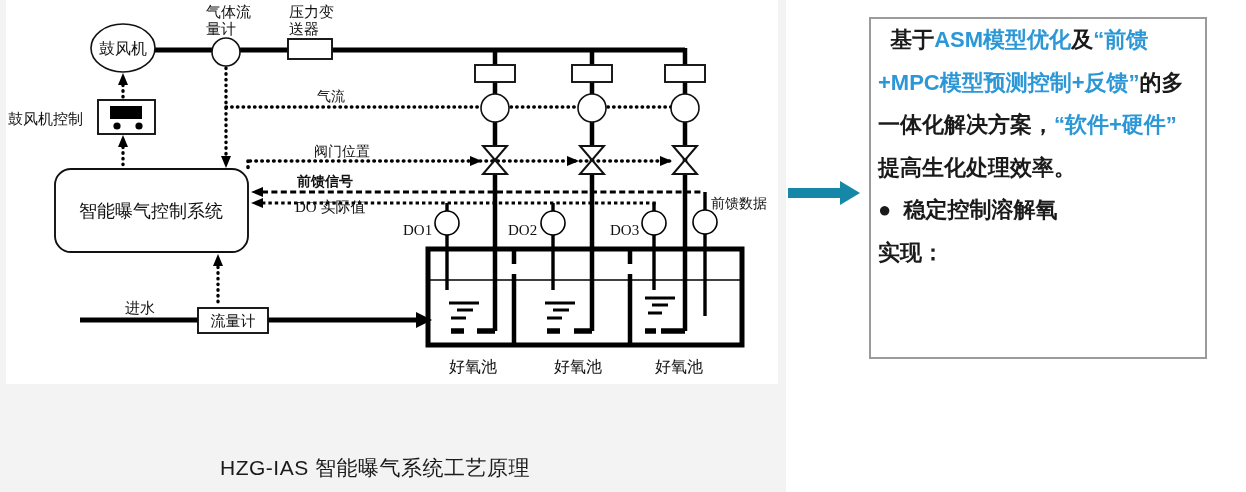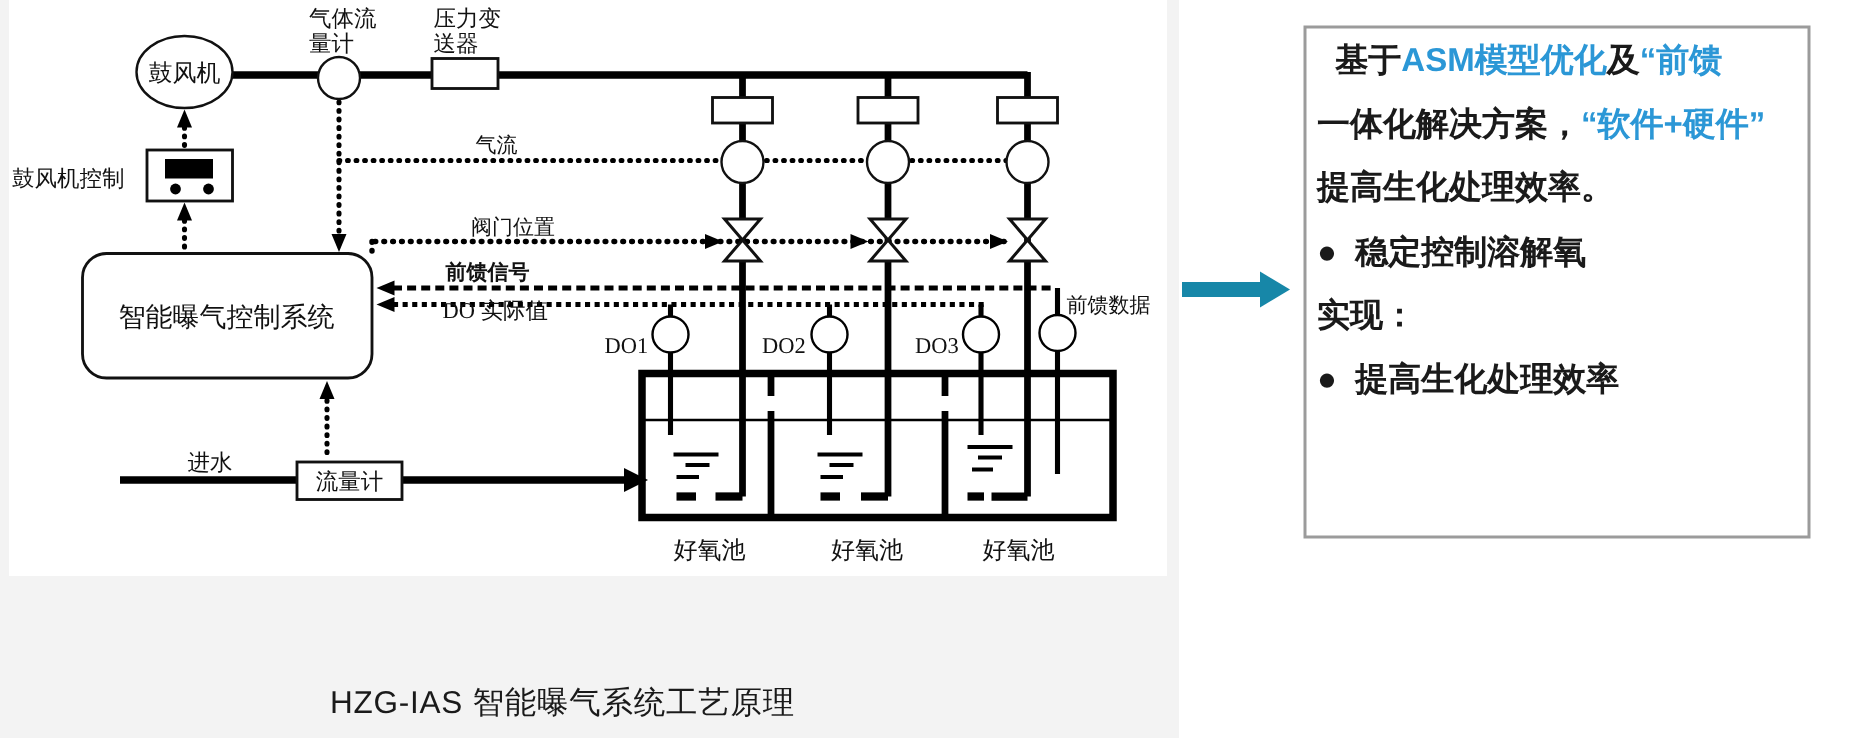--- a/index.html
+++ b/index.html
@@ -152,20 +152,20 @@
     <g>
       <rect x="788" y="188" width="53" height="10" fill="#1787A8"></rect>
       <polygon points="840,181 840,205 860,193" fill="#1787A8"></polygon>
     </g>
   </svg>
 
   <div class="caption">HZG-IAS 智能曝气系统工艺原理</div>
 
   <div class="infobox">
     <div class="ibox-line"><span style="color: rgb(26, 26, 26);">  基于</span><span style="color: rgb(43, 151, 214);">ASM模型优化</span><span style="color: rgb(26, 26, 26);">及</span><span style="color: rgb(43, 151, 214);">“前馈</span></div>
+    <div class="ibox-line"><span style="color: rgb(43, 151, 214);">+MPC模型预测控制+反馈”</span><span style="color: rgb(26, 26, 26);">的多</span></div>
     <div class="ibox-line"><span style="color: rgb(26, 26, 26);">一体化解决方案，</span><span style="color: rgb(43, 151, 214);">“软件+硬件”</span></div>
     <div class="ibox-line"><span style="color: rgb(26, 26, 26);">提高生化处理效率。</span></div>
     <div class="ibox-line"><span style="color: rgb(26, 26, 26);">●  稳定控制溶解氧</span></div>
     <div class="ibox-line"><span style="color: rgb(26, 26, 26);">实现：</span></div>
-    <div class="ibox-line"><span style="color: rgb(26, 26, 26);">●  提高生化处理效率</span></div>
   </div>
 
 </div>
 
 </body></html>

